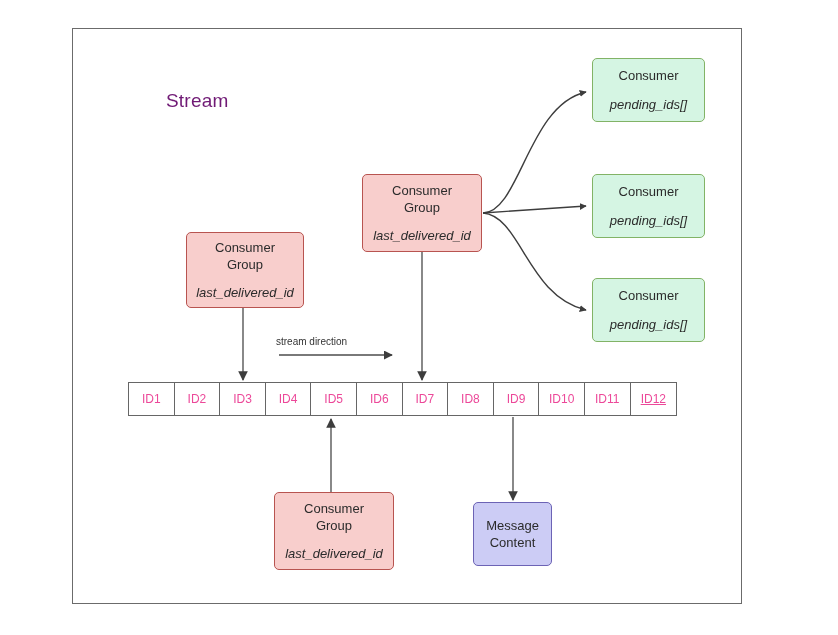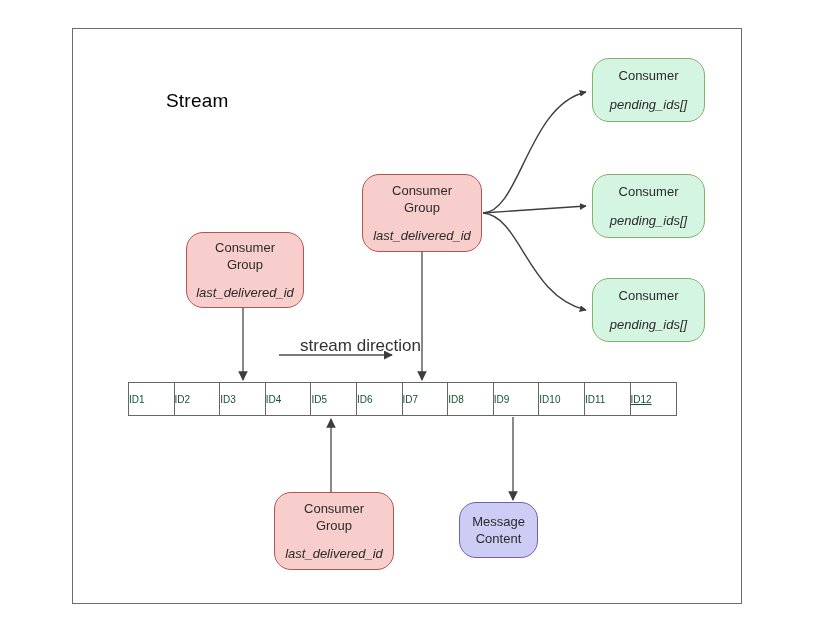--- a/index.html
+++ b/index.html
@@ -29,29 +29,29 @@
     border: 1.5px solid #6b6b6b;
     background: #ffffff;
     box-sizing: border-box;
   }
   
   #stream-title {
     position: absolute;
     left: 166px;
     top: 90px;
     font-size: 19px;
-    color: #000000;
+    color: #701a75;
     letter-spacing: 0.2px;
     white-space: nowrap;
   }
   
   .node {
     position: absolute;
     box-sizing: border-box;
-    border-radius: 17px;
+    border-radius: 5px;
     display: flex;
     flex-direction: column;
     align-items: center;
     justify-content: center;
     text-align: center;
     color: #2b2b2b;
     font-size: 13px;
     line-height: 1.32;
   }
   .node .title-line {
@@ -76,52 +76,53 @@
     border: 1.3px solid #6c63b5;
     font-size: 13px;
   }
   
   #cg-left      { left: 186px; top: 232px; width: 118px; height: 76px; }
   #cg-mid       { left: 362px; top: 174px; width: 120px; height: 78px; }
   #cg-bottom    { left: 274px; top: 492px; width: 120px; height: 78px; }
   #consumer-1   { left: 592px; top: 58px;  width: 113px; height: 64px; }
   #consumer-2   { left: 592px; top: 174px; width: 113px; height: 64px; }
   #consumer-3   { left: 592px; top: 278px; width: 113px; height: 64px; }
-  #msg-content  { left: 459px; top: 502px; width: 79px; height: 56px; }
+  #msg-content  { left: 473px; top: 502px; width: 79px; height: 64px; }
 
   
   #id-strip {
     position: absolute;
     left: 128px;
     top: 382px;
     height: 34px;
     display: flex;
     box-sizing: border-box;
     border: 1.3px solid #666666;
     background: #ffffff;
   }
   .id-cell {
     width: 45.6px;
     height: 100%;
     box-sizing: border-box;
     border-right: 1.3px solid #666666;
     display: flex;
     align-items: center;
+    justify-content: center;
+    font-size: 12px;
+    color: #ec4899;
+    background: #ffffff;
+  }
+  .id-cell:last-child { border-right: none; text-decoration: underline; }
+
+  
+  #stream-direction-label {
+    position: absolute;
+    left: 276px;
+    top: 336px;
     font-size: 10px;
-    color: #14532d;
-    background: #ffffff;
-  }
-  .id-cell:last-child { border-right: none; text-decoration: underline; }
-
-  
-  #stream-direction-label {
-    position: absolute;
-    left: 300px;
-    top: 336px;
-    font-size: 17px;
     color: #333333;
     white-space: nowrap;
   }
   
   #edges {
     position: absolute;
     left: 0;
     top: 0;
     width: 838px;
     height: 635px;

